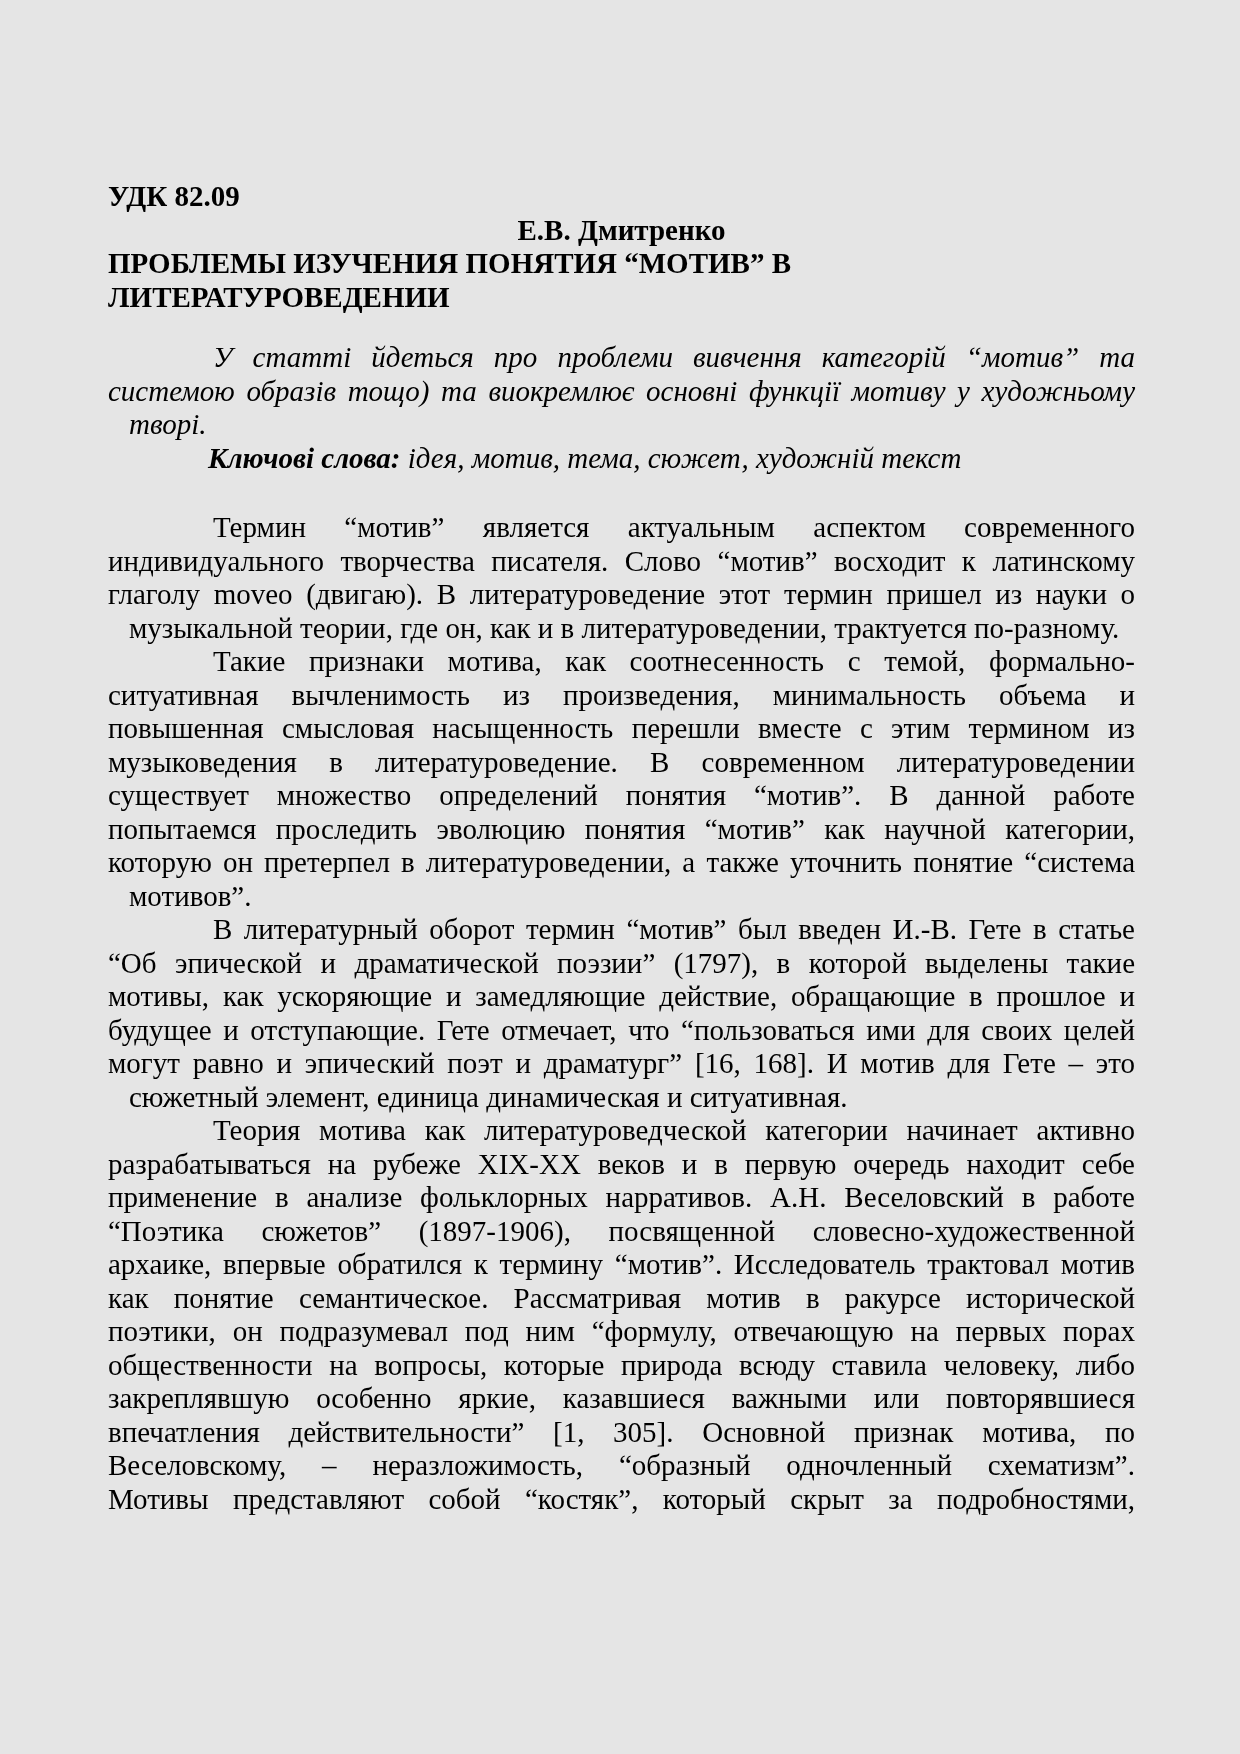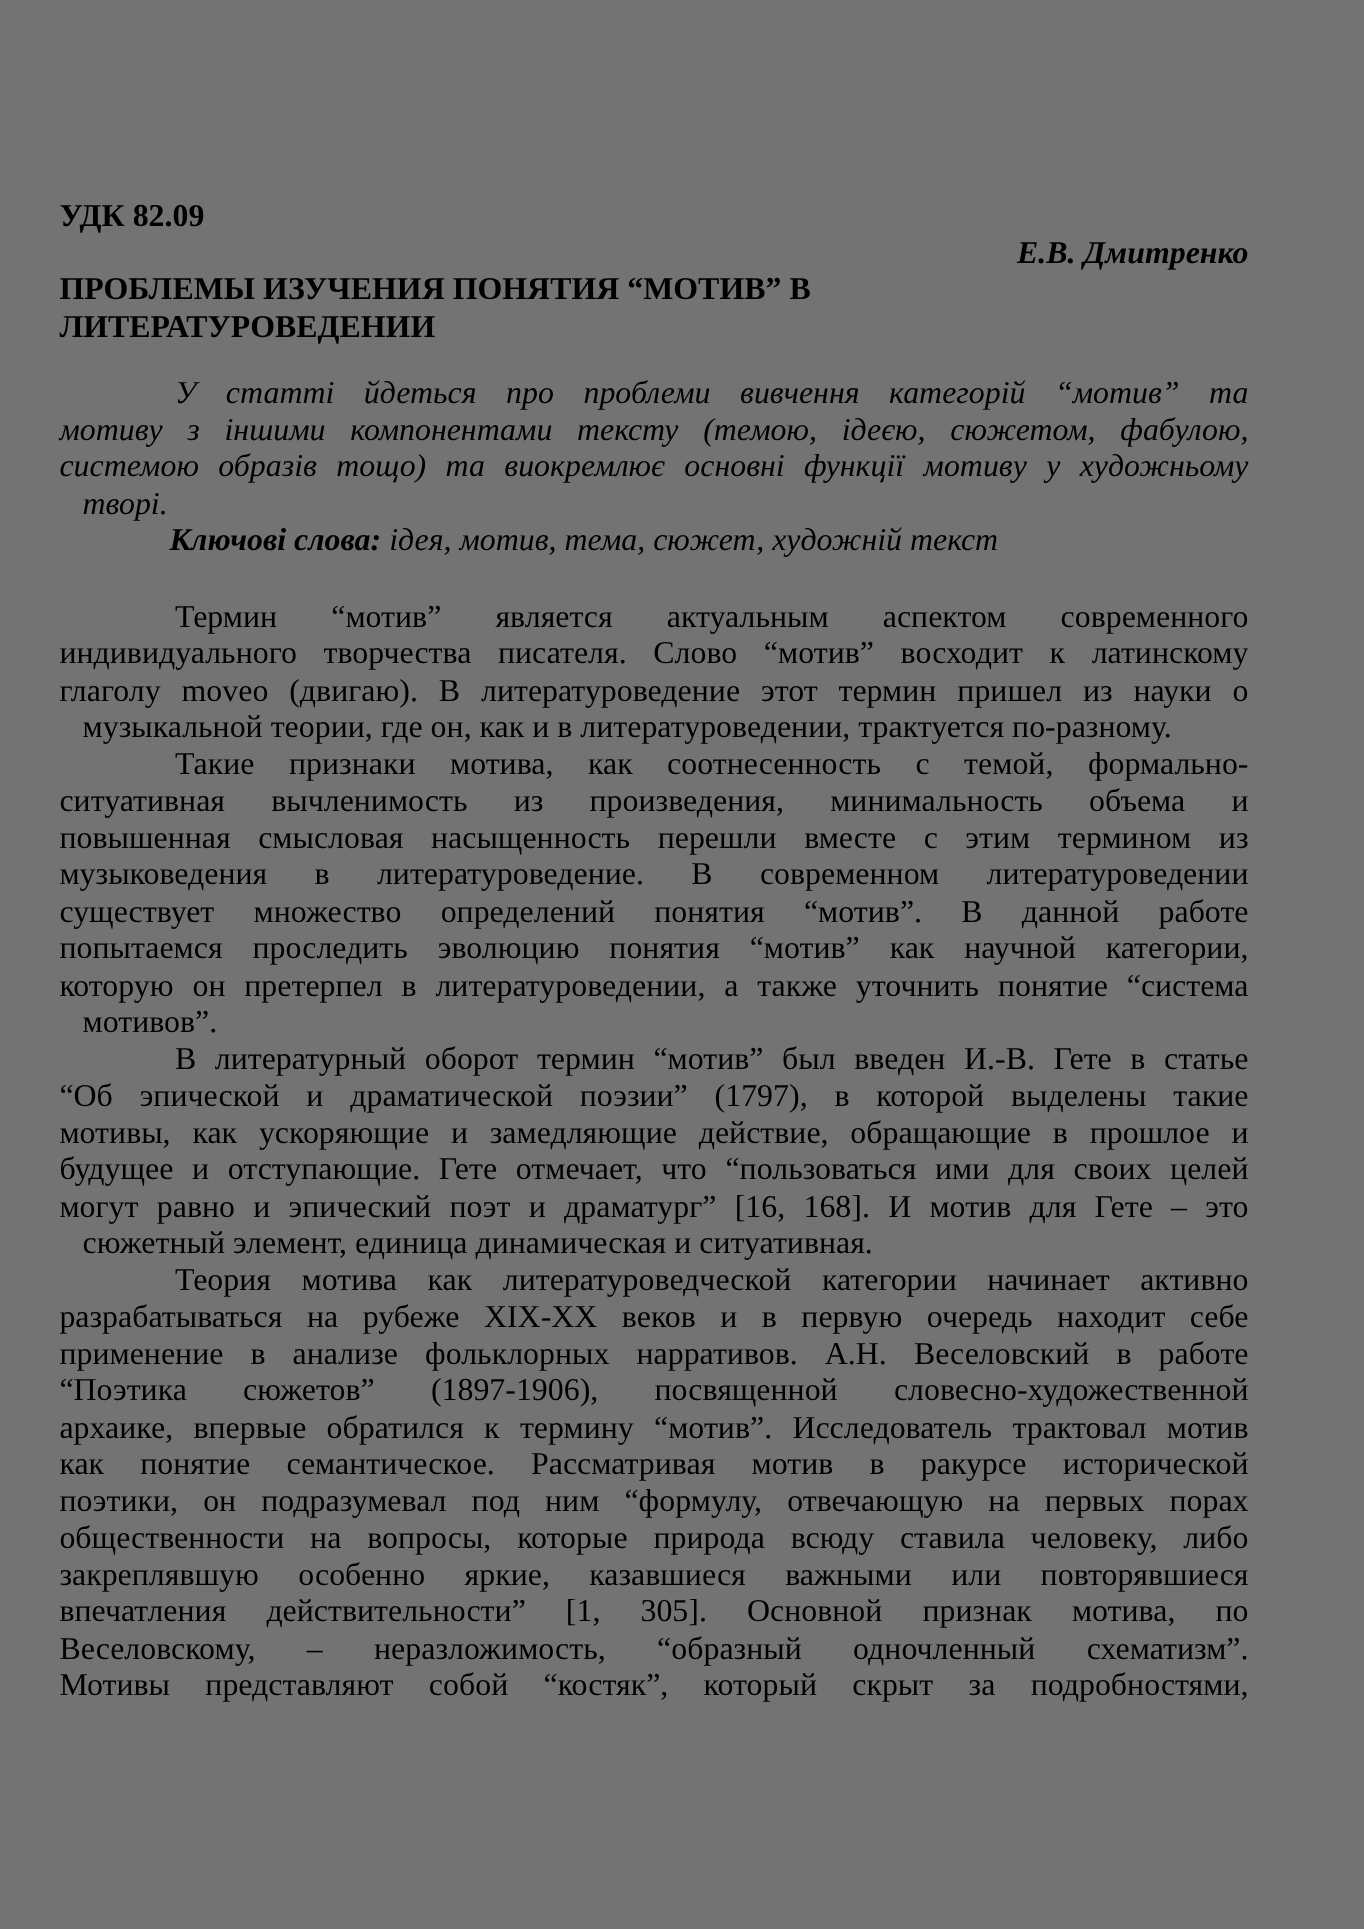--- a/index.html
+++ b/index.html
@@ -4,44 +4,43 @@
 <style>
   html, body {
     margin: 0;
     padding: 0;
     background: #ffffff;
   }
   .page {
     position: relative;
     width: 1240px;
     height: 1754px;
-    background: #737373;
+    background: #e5e5e5;
     box-sizing: border-box;
-    padding: 180px 105px 0 54px;
+    padding: 180px 105px 0 108px;
     font-family: "Liberation Serif", serif;
     font-size: 29px;
     line-height: 33.5px;
     color: #000000;
     overflow: hidden;
   }
   .line {
     text-align: justify;
     text-align-last: justify;
   }
   .line.first { text-indent: 105px; }
   .line.endpara { text-align-last: left; margin-left: 21px; }
 
   .udk {
     font-weight: bold;
     text-align: left;
   }
   .author {
     font-weight: bold;
-    font-style: italic;
-    text-align: right;
+    text-align: center;
   }
   .title-line {
     font-weight: bold;
     text-align: left;
   }
   .abstract {
     font-style: italic;
     margin-top: 27px;
   }
   .keywords {
@@ -57,21 +56,20 @@
 <div class="page">
   <div class="udk">УДК 82.09</div>
 
   <div class="author">Е.В. Дмитренко</div>
 
   <div class="title-line">ПРОБЛЕМЫ ИЗУЧЕНИЯ ПОНЯТИЯ “МОТИВ” В</div>
   <div class="title-line">ЛИТЕРАТУРОВЕДЕНИИ</div>
 
   <div class="abstract" id="abstract-block">
       <div class="line first">У статті йдеться про проблеми вивчення категорій “мотив” та</div>
-      <div class="line">мотиву з іншими компонентами тексту (темою, ідеєю, сюжетом, фабулою,</div>
       <div class="line">системою образів тощо) та виокремлює основні функції мотиву у художньому</div>
       <div class="line endpara">творі.</div>
     </div>
 
   <div class="keywords">
     <span class="label">Ключові слова:</span>
     <span>ідея, мотив, тема, сюжет, художній текст</span>
   </div>
 
   <div class="body-text" id="body-text">

